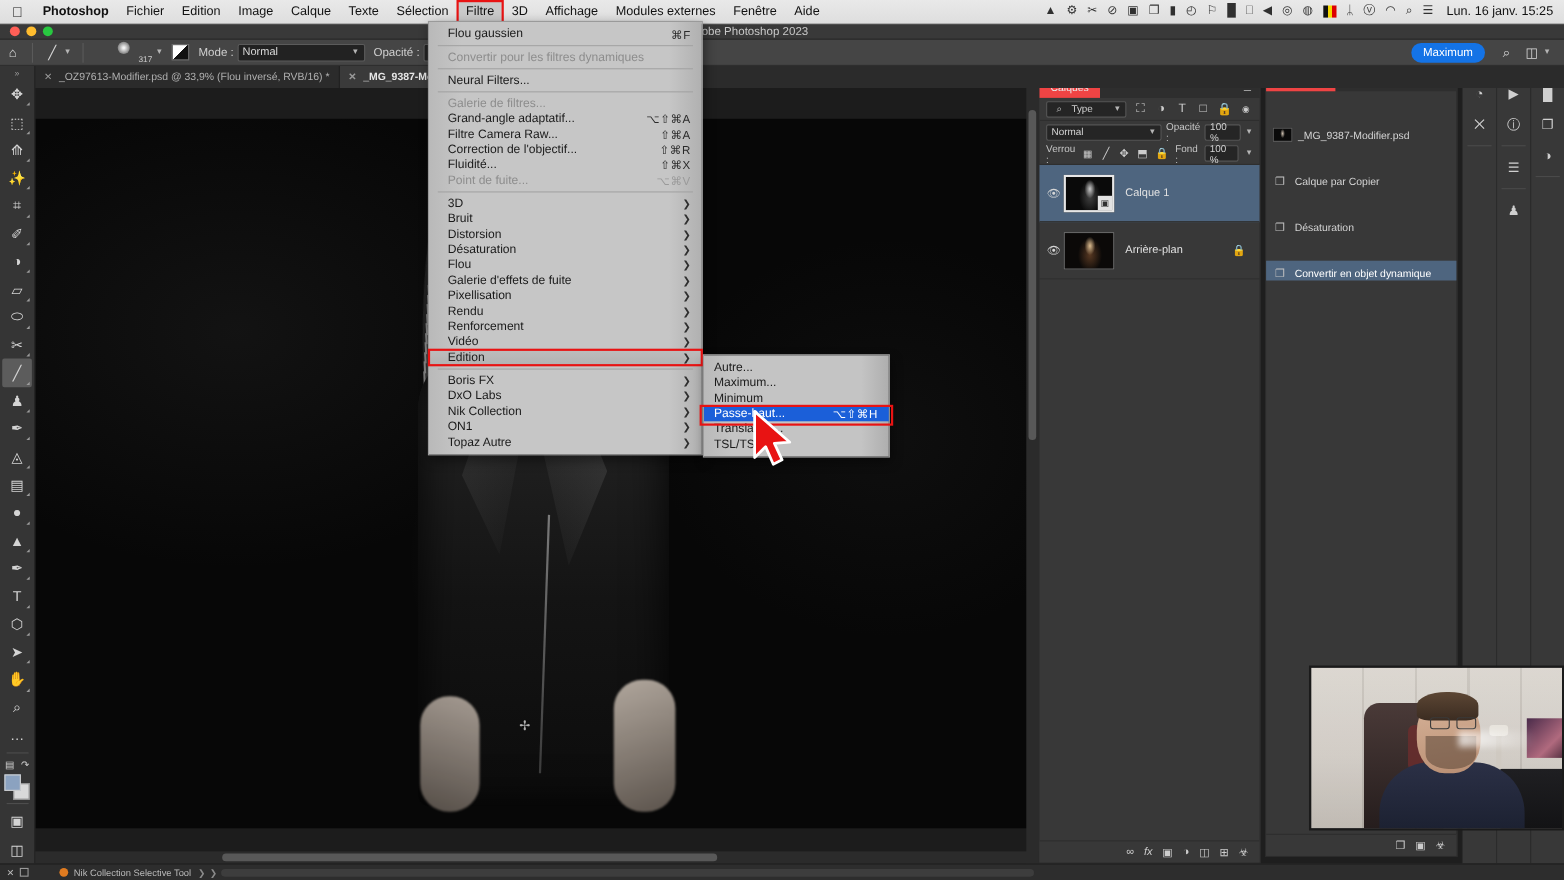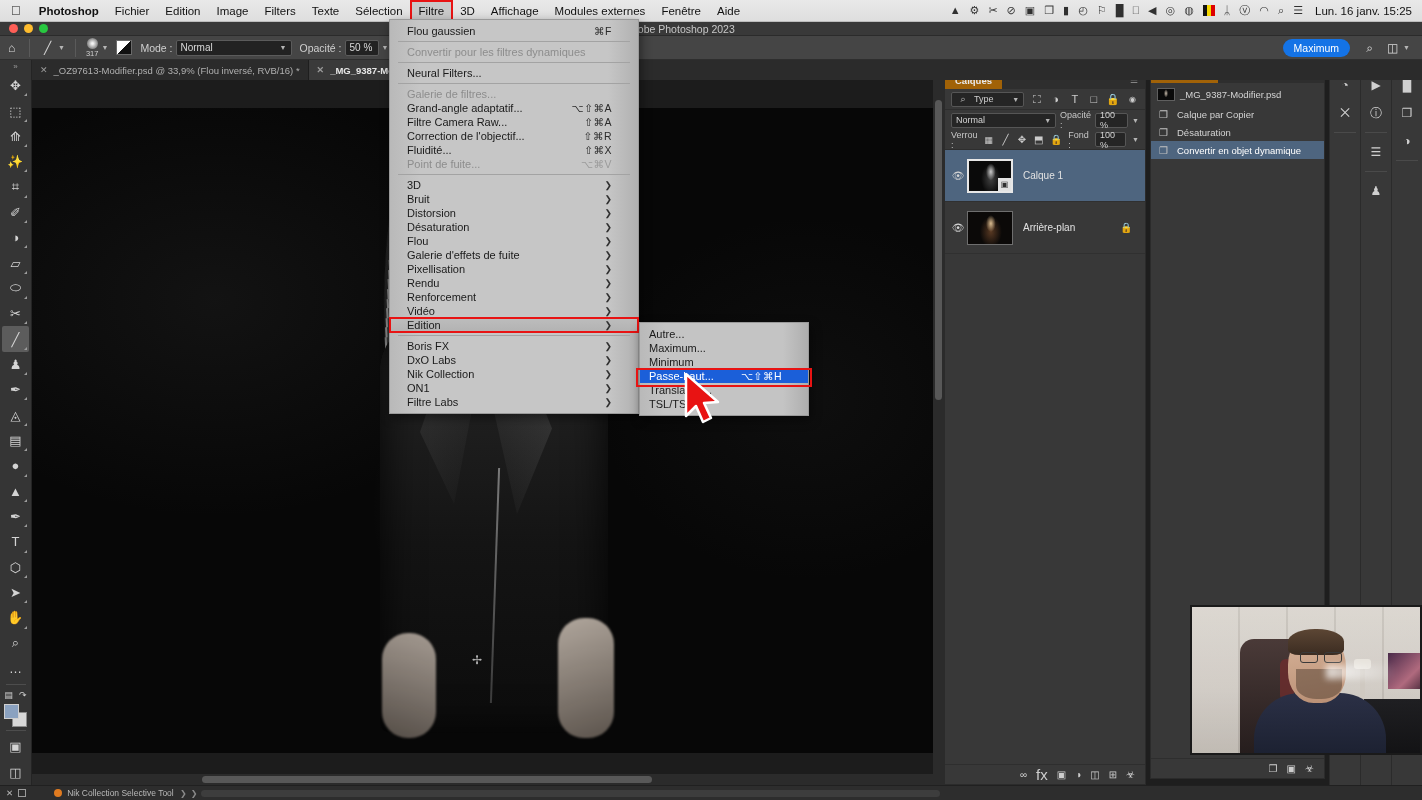--- a/index.html
+++ b/index.html
@@ -54,21 +54,21 @@
     font-size: 10.5px; color: #d2d2d2;
   }
   .optbar .sep { width: 1px; height: 18px; background: #5a5a5a; margin: 0 6px; }
   .ob-item { display: flex; align-items: center; gap: 3px; padding: 0 4px; height: 20px; }
   .ob-ico { width: 15px; height: 15px; display:flex; align-items:center; justify-content:center;
             font-size: 12px; color: #d8d8d8; }
   .chev { font-size: 7px; color: #b5b5b5; }
   .brushsize { display:flex; flex-direction:column; align-items:center; line-height:1; }
   .brushdot { width:11px; height:11px; border-radius:50%;
     background: radial-gradient(circle,#f2f2f2 10%, #7a7a7a 75%, #555 100%); }
-  .brushnum { font-size: 7.5px; color:#cfcfcf; margin-top:1px; }
+  .brushnum { font-size: 7.5px; color:#cfcfcf; margin-top:1px;margin-left:40px; }
   .ob-lbl { color: #cfcfcf; }
   .ob-select {
     background: #222; border: 1px solid #5b5b5b; border-radius: 2px;
     height: 16px; display: flex; align-items: center; justify-content: space-between;
     padding: 0 4px; color: #dadada; font-size: 10px; min-width: 34px;
   }
   .ob-select.wide { width: 116px; }
   .ob-swatchbox { width:16px; height:15px; border:1px solid #6a6a6a;
     background: linear-gradient(135deg,#fff 0 50%, #111 50% 100%); }
   .share-btn {
@@ -190,21 +190,21 @@
   }
   .marker { position:absolute; left: 440px; top: 545px; color:#cfcfcf; font-size:12px; opacity:.85; }
 
   
   .menu {
     position: absolute; left: 389px; top: 19px; width: 250px;
     background: linear-gradient(90deg,#b9b9b9,#c6c6c6 12%, #c6c6c6 88%, #b0b0b0);
     border: 1px solid #9a9a9a; box-shadow: 2px 4px 10px rgba(0,0,0,.45);
     z-index: 70; font-size: 11px; color: #1a1a1a; padding: 4px 0;
   }
-  .mrow { display:flex; align-items:center; height: 14px; padding: 0 26px 0 17px;
+  .mrow { display:flex; align-items:center; height: 14px; padding: 0 10px 0 17px;
           position: relative; white-space: nowrap; }
   .mrow .lbl { flex: 1; }
   .mrow .sc { color: #2a2a2a; font-size: 10.5px; letter-spacing: .5px; padding-left: 14px; }
   .mrow .arr { font-size: 9px; color: #2f2f2f; }
   .mrow.dim { color: #8d8d8d; }
   .mrow.dim .sc { color: #9a9a9a; }
   .mdiv { height:1px; background:#a3a3a3; margin: 3px 8px; }
   .mrow.hl-red { outline: 2px solid #e81313; outline-offset: -1px;
                  background: linear-gradient(#bdbdbd,#b2b2b2); }
 
@@ -223,21 +223,21 @@
     border: 2px solid #e81313; z-index: 74; pointer-events:none;
   }
 
   
   .cursor { position:absolute; left: 684px; top: 372px; z-index: 80; }
   .panel {
     background: #383838; border: 1px solid #2b2b2b;
   }
   .ptabs { display:flex; align-items:stretch; height: 18px; background:#2e2e2e; }
   .ptab { font-size: 9.5px; color:#c3c3c3; padding: 0 10px; display:flex; align-items:center; }
-  .ptab.active { background:#a16207; color:#e8e8e8;font-weight:bold; }
+  .ptab.active { background:#ef4444; color:#e8e8e8; }
   .pmenu { margin-left:auto; color:#9e9e9e; font-size:9px; padding: 0 7px; display:flex; align-items:center; }
 
   .lay-filter { display:flex; align-items:center; gap:6px; height:21px; padding: 0 6px;
                 background:#383838; border-bottom:1px solid #2e2e2e; }
   .lf-select { background:#252525; border:1px solid #565656; border-radius:2px;
     height:15px; display:flex; align-items:center; gap:4px; padding: 0 4px; width: 78px;
     font-size: 9px; color:#cfcfcf; }
   .lf-ico { color:#cccccc; font-size:11px; width:14px; text-align:center; }
   .lay-mode { display:flex; align-items:center; gap:4px; height:20px; padding: 0 6px;
               font-size:9px; color:#c6c6c6; }
@@ -267,22 +267,22 @@
     background:
       radial-gradient(ellipse 7px 12px at 52% 36%, rgba(228,196,150,.95), transparent 70%),
       radial-gradient(ellipse 14px 20px at 52% 62%, rgba(150,95,55,.55), transparent 78%),
       #0b0908;
   }
   .so-badge { position:absolute; right:0; bottom:0; width:13px; height:13px; background:#e2e2e2;
     color:#303030; font-size:8px; display:flex; align-items:center; justify-content:center; }
   .layer-name { font-size: 10px; color:#e2e2e2; padding-left: 10px; flex:1; }
   .lock-ico { font-size: 10px; color:#c8c8c8; padding-right: 12px; }
 
-  .hist-row { display:flex; align-items:center; height: 18px; padding-left: 8px; font-size: 9.5px;
-              color:#d4d4d4; }
+  .hist-row { display:flex; align-items:flex-end; height: 18px; padding-left: 8px; font-size: 9.5px;
+              color:#d4d4d4;margin-top:24px; }
   .hist-row.sel { background:#4e657f; color:#fff; }
   .hist-ico { width: 18px; color:#c0c0c0; font-size:10px; }
   .hist-snap { width: 18px; height: 13px; border:1px solid #5f5f5f; margin-right:5px;
     background: radial-gradient(ellipse 3px 6px at 50% 40%, #cfc2b2, transparent 70%), #0a0a0a; }
 
   .panel-footer { display:flex; align-items:center; justify-content:flex-end; gap:9px;
     height: 20px; padding-right: 10px; background:#383838; border-top:1px solid #2e2e2e;
     color:#cdcdcd; font-size: 10px; }
 
   
@@ -354,21 +354,21 @@
 <body>
 
 <div id="app">
 
   <div class="macbar">
     <span class="apple"></span>
     <span class="mi bold">Photoshop</span>
     <span class="mi">Fichier</span>
     <span class="mi">Edition</span>
     <span class="mi">Image</span>
-    <span class="mi">Filters</span>
+    <span class="mi">Calque</span>
     <span class="mi">Texte</span>
     <span class="mi">Sélection</span>
     <span class="mi active">Filtre</span>
     <span class="mi">3D</span>
     <span class="mi">Affichage</span>
     <span class="mi">Modules externes</span>
     <span class="mi">Fenêtre</span>
     <span class="mi">Aide</span>
     <span class="spacer"></span>
     <span class="status">
@@ -630,21 +630,21 @@
     </div>
     <div class="mrow">
       <span class="lbl">Nik Collection</span>
       <span class="arr">❯</span>
     </div>
     <div class="mrow">
       <span class="lbl">ON1</span>
       <span class="arr">❯</span>
     </div>
     <div class="mrow">
-      <span class="lbl">Filtre Labs</span>
+      <span class="lbl">Topaz Autre</span>
       <span class="arr">❯</span>
     </div>
   </div>
 
   <div class="submenu">
     <div class="mrow">
       <span class="lbl">Autre...</span>
     </div>
     <div class="mrow">
       <span class="lbl">Maximum...</span>
@@ -724,21 +724,21 @@
       <span class="eye">👁</span>
       <span class="thumb">
         <span class="mini color"></span>
       </span>
       <span class="layer-name">Arrière-plan</span>
       <span class="lock-ico">🔒</span>
     </div>
 
     <div class="panel-footer" style="position:absolute;bottom:0;left:0;width:200px">
       <span>∞</span>
-      <span style="font-size:15px">fx</span>
+      <span style="font-style:italic;font-size:10px">fx</span>
       <span>▣</span>
       <span>◑</span>
       <span>◫</span>
       <span>⊞</span>
       <span>☣</span>
     </div>
   </div>
 
   <div class="panel" style="position:absolute;left:1150px;top:64px;width:175px;height:715px;z-index:30">
     <div class="ptabs">

